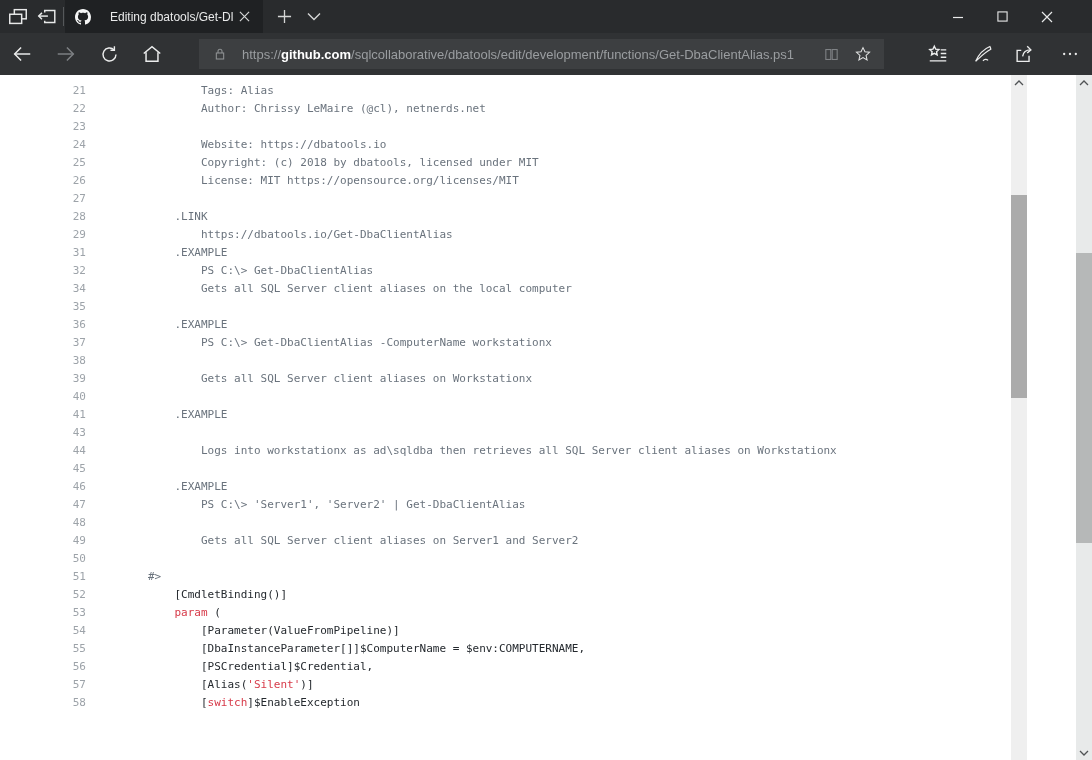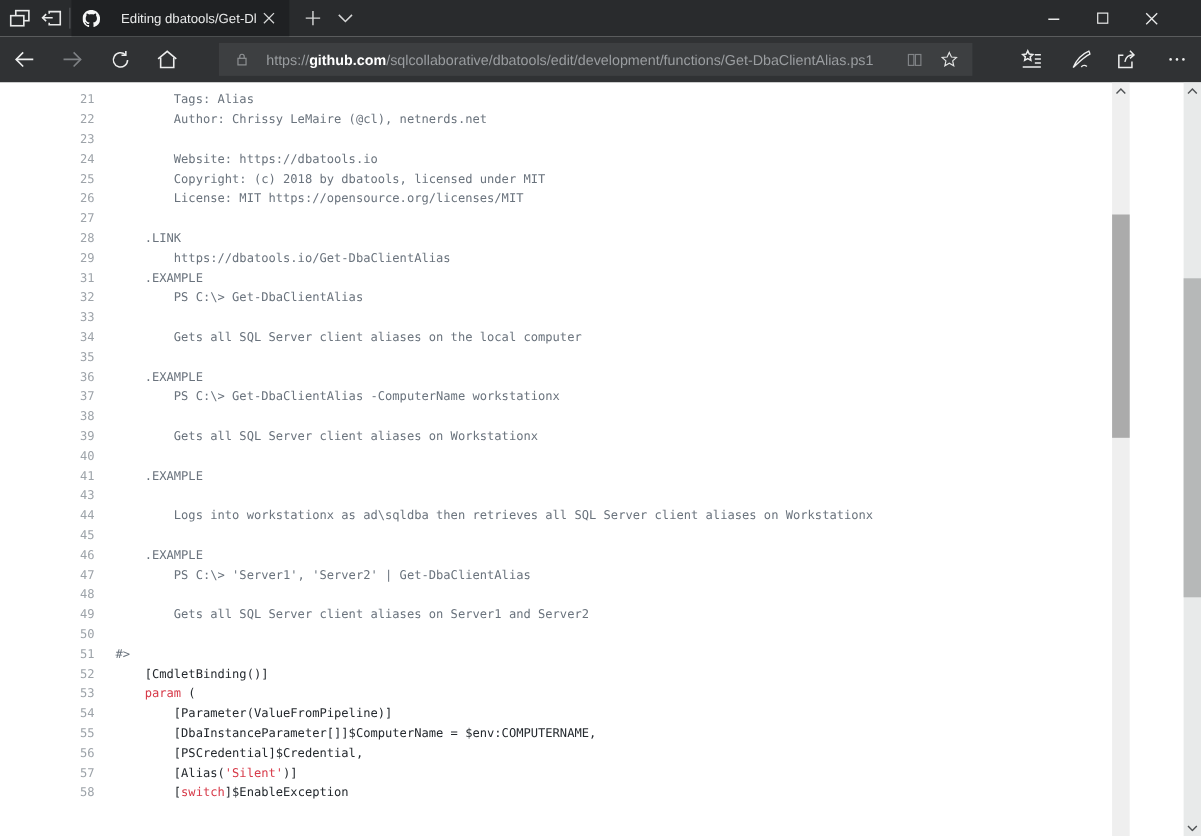--- a/index.html
+++ b/index.html
@@ -33,21 +33,21 @@
   .url-text b { color: #ffffff; font-weight: bold; }
   .field-icon { width: 26px; height: 26px; display: flex; align-items: center; justify-content: center; flex: none; }
   .lock-wrap { margin-left: 8px; }
   .field-right { display: flex; align-items: center; margin-right: 8px; }
 
   
   .page { position: relative; height: 685px; background: #ffffff; overflow: hidden; }
   .code-area { position: absolute; left: 0; top: 0; width: 1011px; height: 685px;
                padding-top: 7px; overflow: hidden;
                font-family: "DejaVu Sans Mono", monospace; font-size: 11px; line-height: 18px; }
-  .row { display: flex; height: 18px; }
+  .row { display: flex; height: 18px; gap: 43px; }
   .ln { width: 86px; text-align: right; flex: none; }
   .code { padding-left: 19px; white-space: pre; }
 
   
   .sb { position: absolute; top: 0; bottom: 0; width: 16px; }
   .sb-inner { left: 1011px; background: #efefef; }
   .sb-outer { left: 1076px; background: #e8eaea; }
   .sb-arrow { position: absolute; left: 0; width: 16px; height: 15px;
               display: flex; align-items: center; justify-content: center; }
   .sb-thumb { position: absolute; left: 0; width: 16px; }
@@ -238,24 +238,20 @@
       </div>
       <div class="row">
         <div class="ln" style="color: rgb(157, 163, 169);">31</div>
         <div class="code"><span style="color: rgb(106, 115, 125);">    .EXAMPLE</span></div>
       </div>
       <div class="row">
         <div class="ln" style="color: rgb(157, 163, 169);">32</div>
         <div class="code"><span style="color: rgb(106, 115, 125);">        PS C:\&gt; Get-DbaClientAlias</span></div>
       </div>
       <div class="row">
-        <div class="ln" style="color: rgb(157, 163, 169);">33</div>
-        <div class="code"></div>
-      </div>
-      <div class="row">
         <div class="ln" style="color: rgb(157, 163, 169);">34</div>
         <div class="code"><span style="color: rgb(106, 115, 125);">        Gets all SQL Server client aliases on the local computer</span></div>
       </div>
       <div class="row">
         <div class="ln" style="color: rgb(157, 163, 169);">35</div>
         <div class="code"></div>
       </div>
       <div class="row">
         <div class="ln" style="color: rgb(157, 163, 169);">36</div>
         <div class="code"><span style="color: rgb(106, 115, 125);">    .EXAMPLE</span></div>

